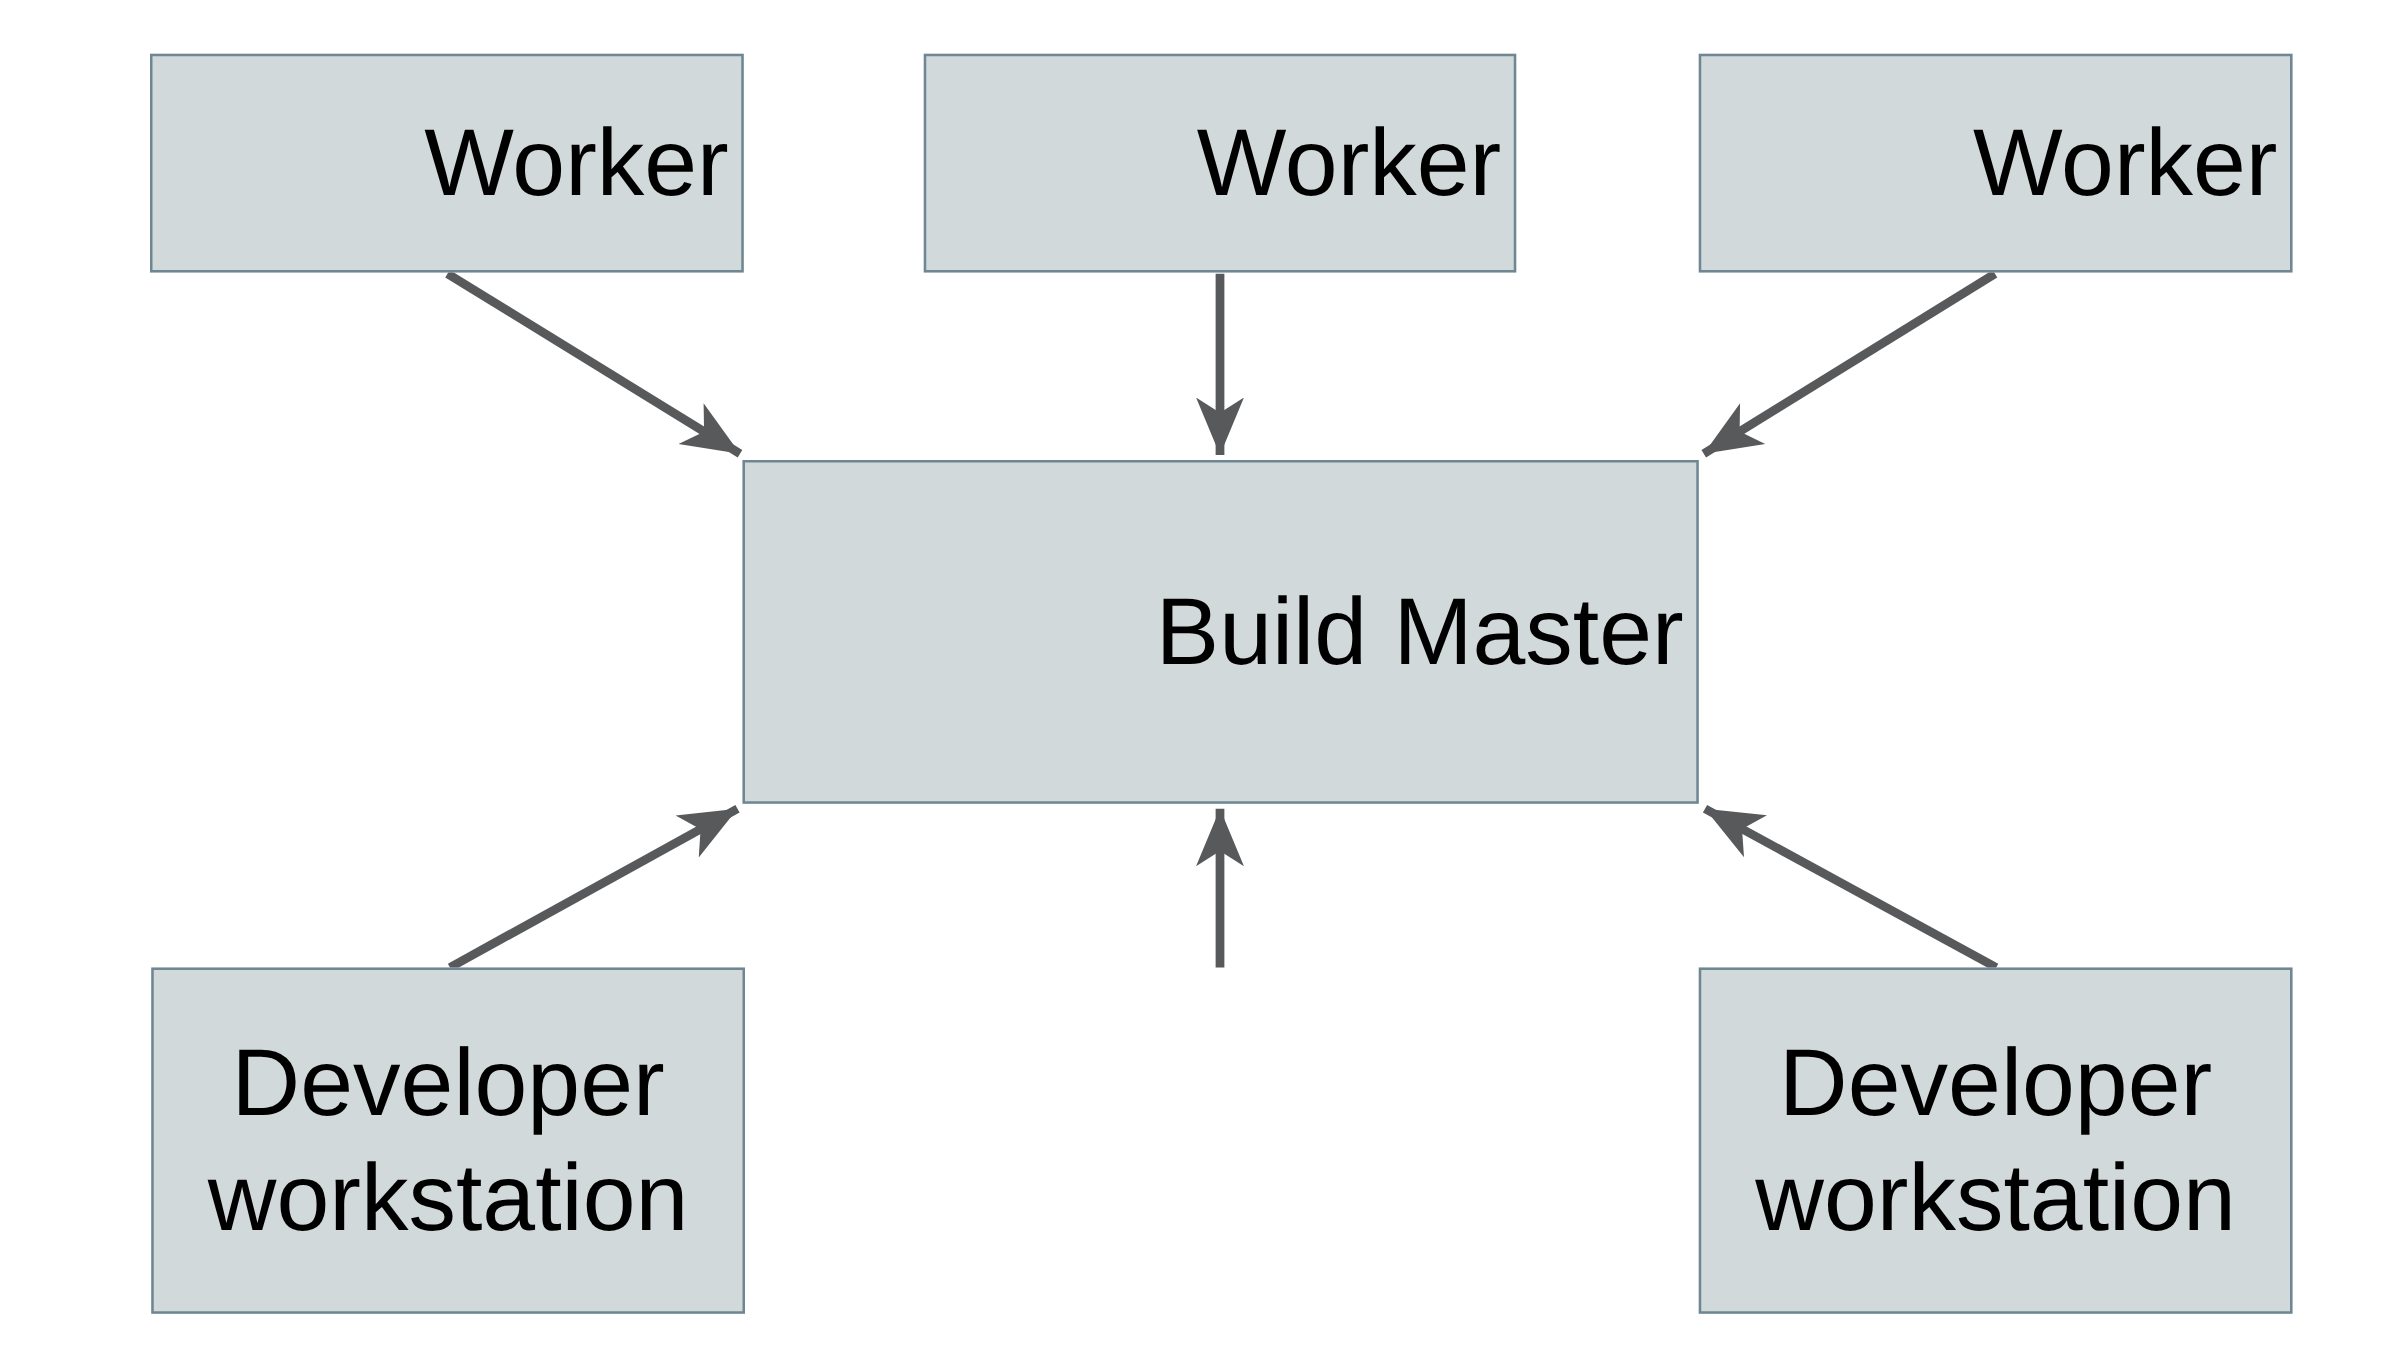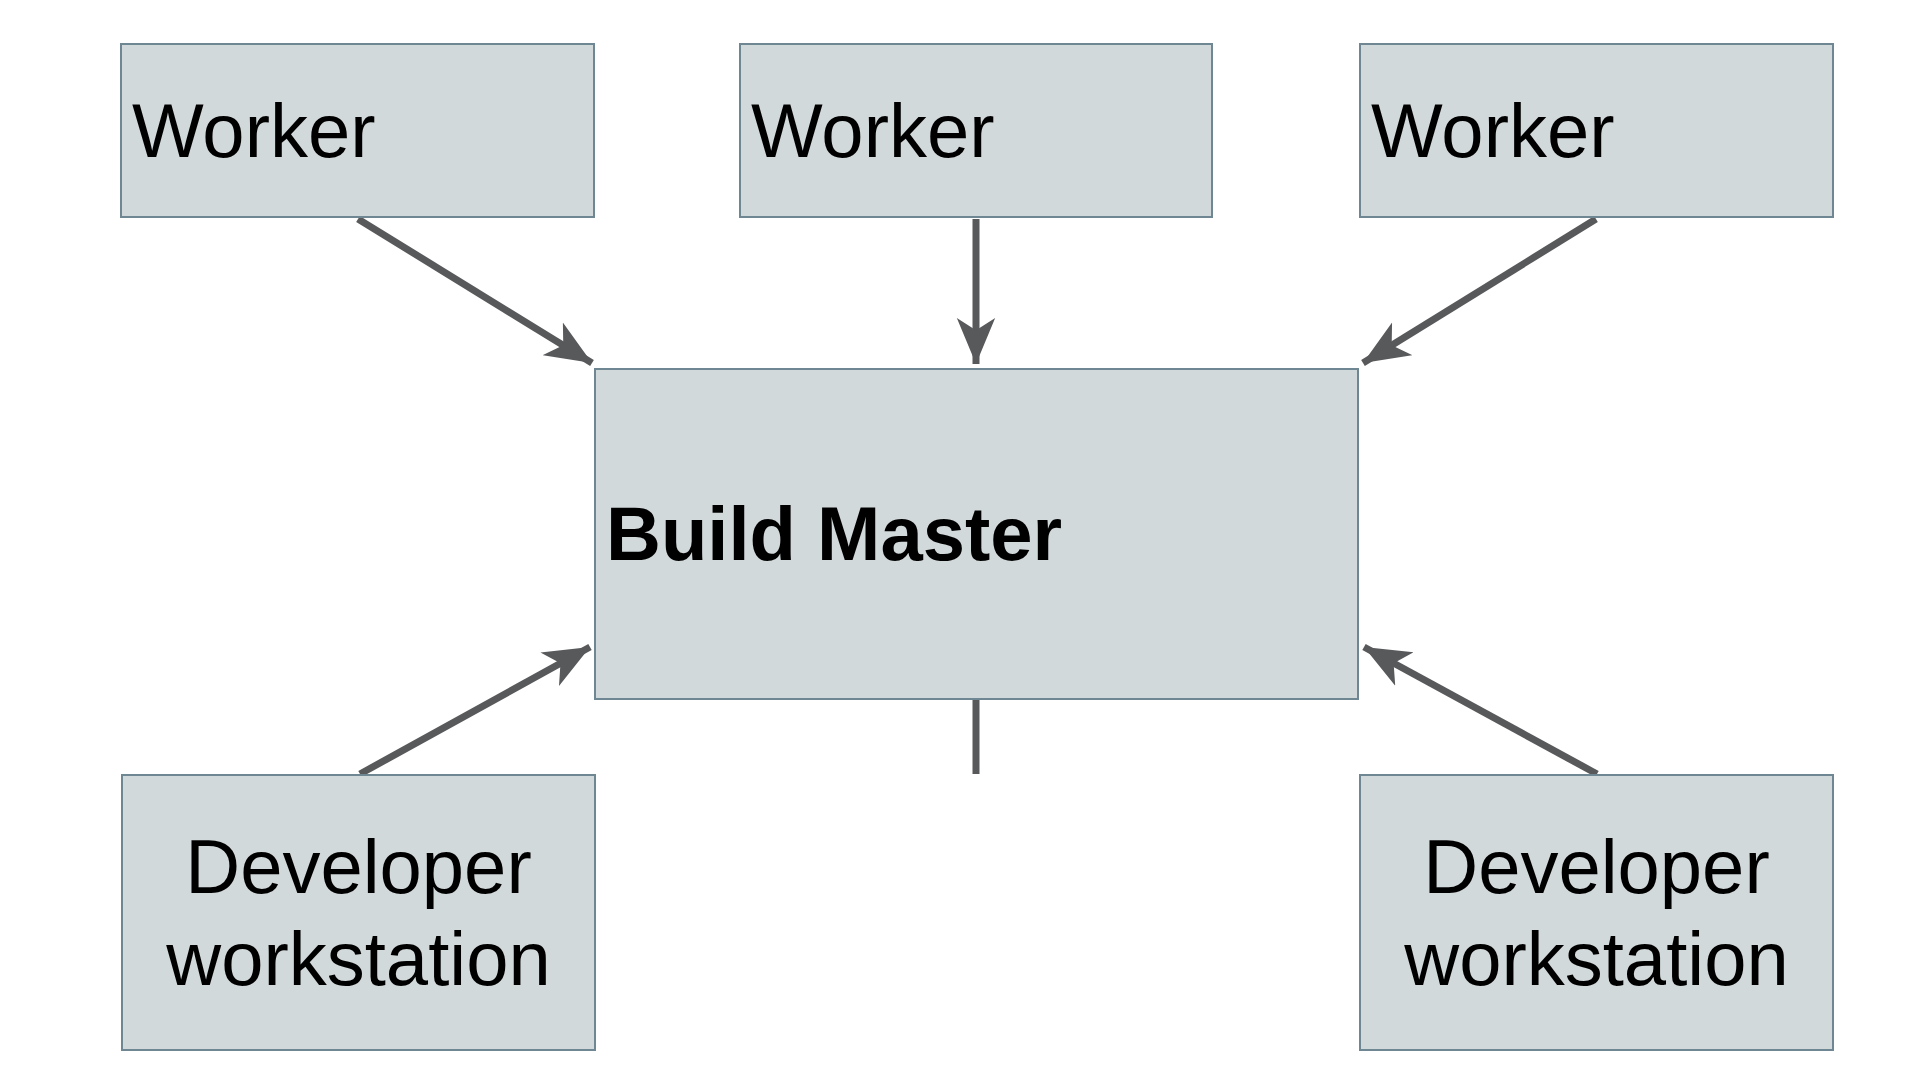--- a/index.html
+++ b/index.html
@@ -18,33 +18,33 @@
     position:relative;
   }
   .canvas{
     position:absolute;left:0;top:0;width:1910px;height:1090px;
   }
   .node{
     position:absolute;
     background:var(--node-fill);
     border:2px solid var(--node-border);
     box-sizing:border-box;
-    display:flex;align-items:center;justify-content:flex-start;
+    display:flex;align-items:center;justify-content:flex-end;
     text-align:center;
     color:var(--text);
     font-size:76px;
     line-height:1.2;
     letter-spacing:0px;
   }
   .node .label{display:block;padding:0 10px;}
   
   #node-worker-1{left:120px;top:43px;width:475px;height:175px;}
   #node-worker-2{left:739px;top:43px;width:474px;height:175px;}
   #node-worker-3{left:1359px;top:43px;width:475px;height:175px;}
-  #node-build-master{left:594px;top:368px;width:765px;height:332px;font-weight:bold;}
+  #node-build-master{left:594px;top:368px;width:765px;height:275px;}
   #node-dev-left{left:121px;top:774px;width:475px;height:277px;}
   #node-ci-server{left:739px;top:774px;width:474px;height:277px;}
   #node-dev-right{left:1359px;top:774px;width:475px;height:277px;}
   svg.arrows{position:absolute;left:0;top:0;pointer-events:none;}
   .arrow-line{stroke:var(--arrow);stroke-width:7;fill:none;}
   .arrow-head{fill:var(--arrow);}
 </style>
 </head>
 <body>
 

